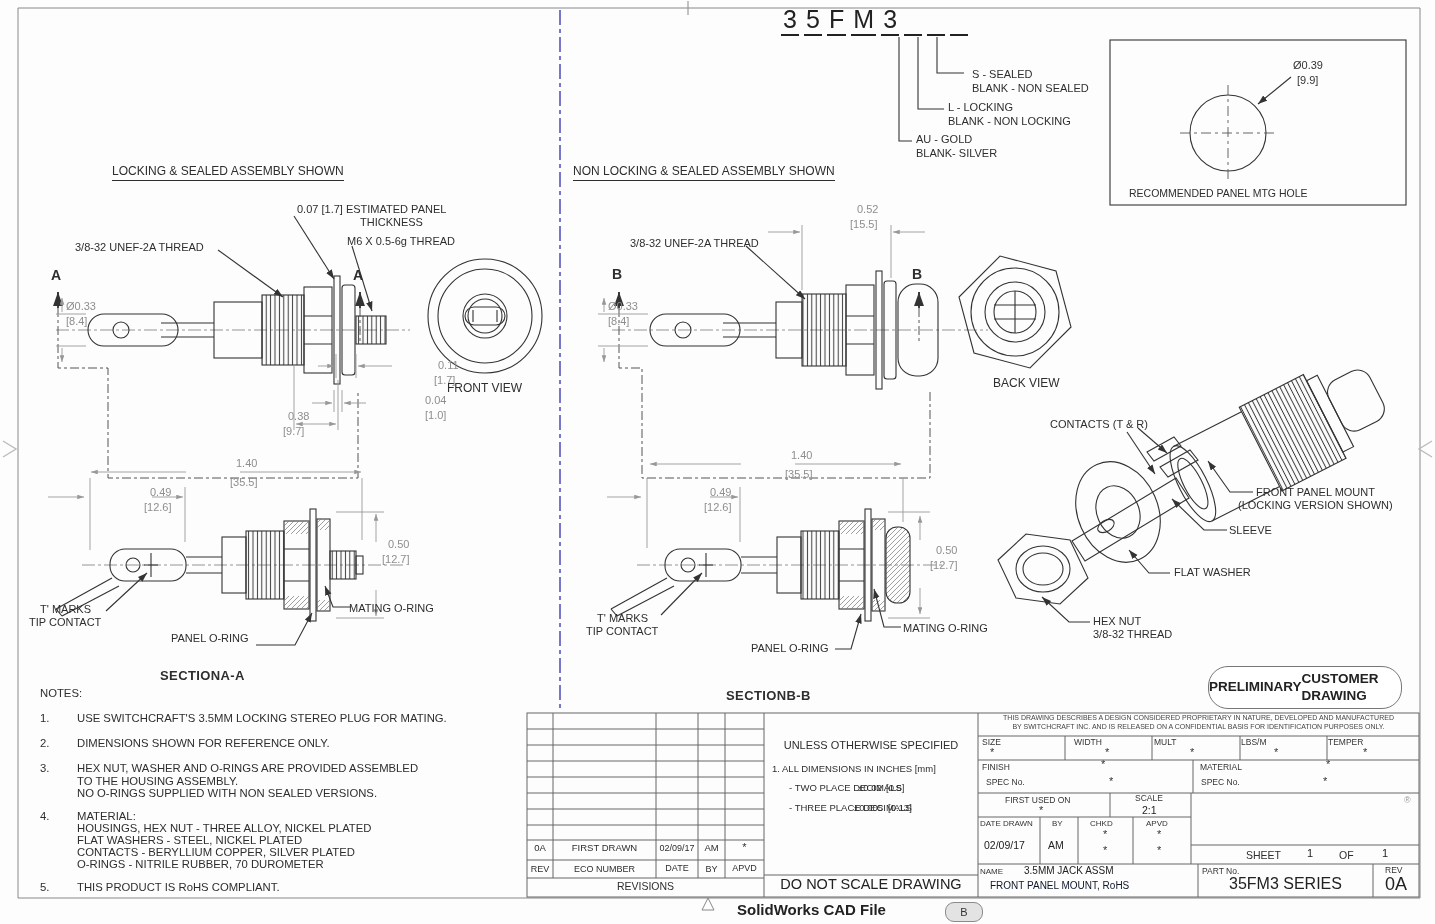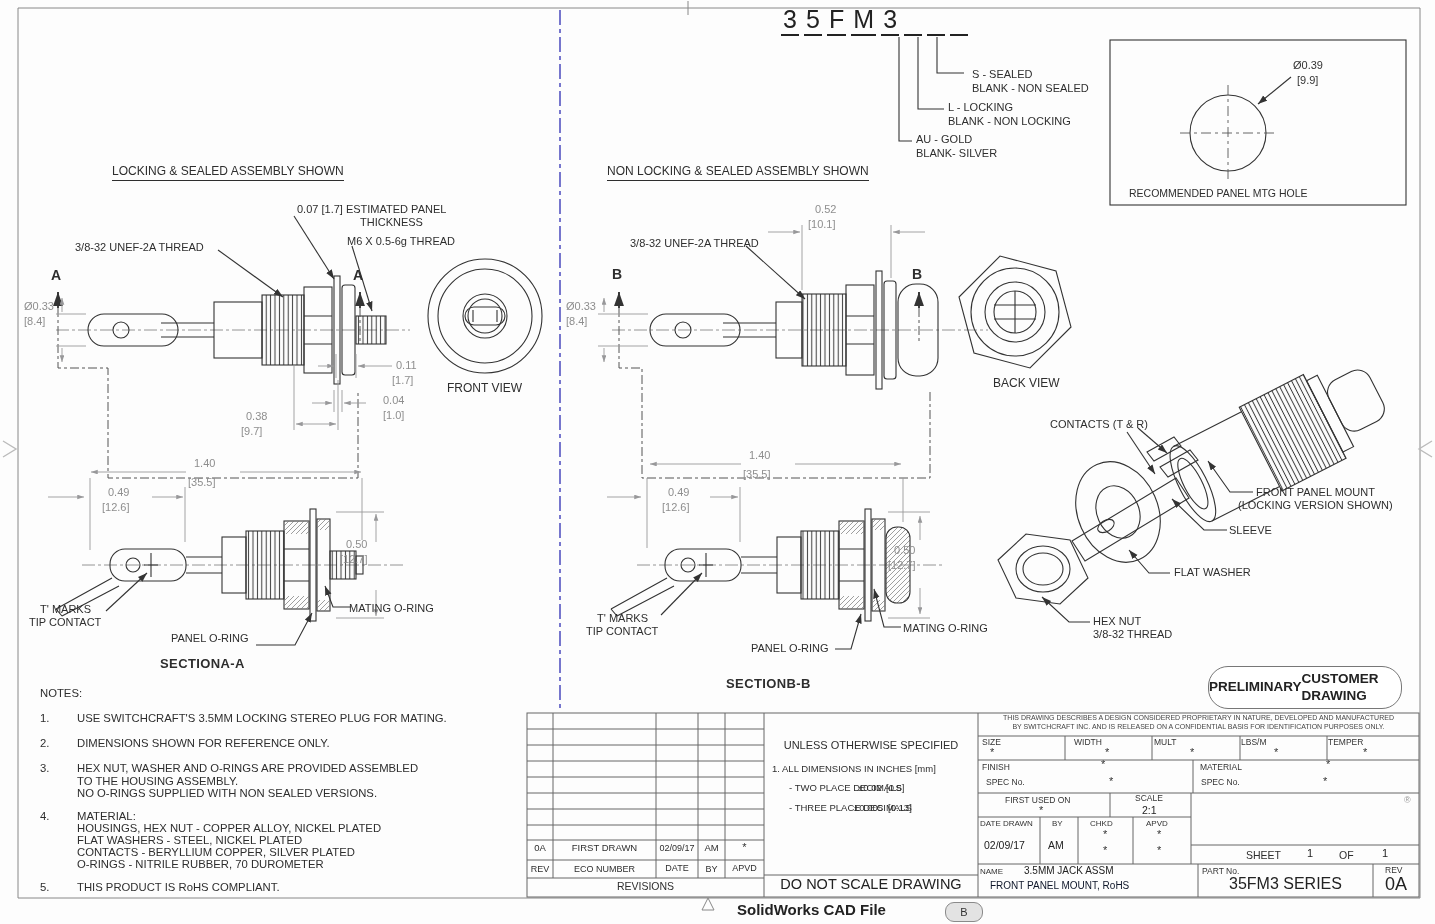--- a/index.html
+++ b/index.html
@@ -1,26 +1,26 @@
 <!DOCTYPE html>
 <html><head>
 <meta charset="utf-8">
 <style>
   html,body{margin:0;padding:0;background:#fff;}
   #sheet{position:relative;width:1435px;height:924px;background:#fdfdfd;overflow:hidden;
          font-family:"Liberation Sans", sans-serif;}
   svg{position:absolute;left:0;top:0;}
   .lbl{position:absolute;white-space:nowrap;color:#2e2e2e;font-size:11px;line-height:1.15;}
-  .dimt{color:#8e8e8e;}
+  .dimt{color:#8e8e8e;margin-left:42px;}
   .b{font-weight:bold;}
   .c{text-align:center;}
   .u{border-bottom:1px solid #2e2e2e;padding-bottom:1px;}
   .t12{font-size:12px;} .t10{font-size:10.5px;} .t9{font-size:9.5px;} .t8{font-size:8.5px;color:#333;}
   .t7{font-size:7px;color:#444;} .t14{font-size:14px;} .t13{font-size:10px;}
-  .sec{font-weight:bold;font-size:13px;letter-spacing:.4px;}
+  .sec{font-weight:bold;font-size:13px;letter-spacing:.4px;margin-top:12px;}
   .st{font-size:11px;color:#333;}
   .note{font-size:11.3px;color:#2e2e2e;}
   #pcode{position:absolute;left:781px;top:5px;display:flex;gap:5px;font-size:25px;color:#222;}
   #pcode span{display:inline-block;border-bottom:2px solid #222;padding:0 2px;line-height:29px;min-width:14px;text-align:center;}
   #pcode .us{width:12px;}
   #swlogo{position:absolute;left:1202px;top:799px;width:210px;height:42px;text-align:center;
           font-style:italic;font-weight:bold;font-size:31px;letter-spacing:1px;color:#fff;
           -webkit-text-stroke:1.2px #9a9a9a;}
   #prelim{position:absolute;left:1208px;top:666px;width:192px;height:41px;border:1.5px solid #777;
           border-radius:20px;display:flex;flex-direction:row;justify-content:center;align-items:center;
@@ -291,23 +291,23 @@
 <div class="lbl dimt" style="left:24px;top:300px">Ø0.33</div>
 <div class="lbl dimt" style="left:24px;top:315px">[8.4]</div>
 <div class="lbl dimt" style="left:396px;top:359px">0.11</div>
 <div class="lbl dimt" style="left:392px;top:374px">[1.7]</div>
 <div class="lbl dimt" style="left:383px;top:394px">0.04</div>
 <div class="lbl dimt" style="left:383px;top:409px">[1.0]</div>
 <div class="lbl dimt" style="left:246px;top:410px">0.38</div>
 <div class="lbl dimt" style="left:241px;top:425px">[9.7]</div>
 <div class="lbl t12" style="left:447px;top:382px">FRONT VIEW</div>
 
-<div class="lbl t12 u" style="left:607px;top:165px">NON LOCKING &amp; SEALED ASSEMBLY SHOWN</div>
+<div class="lbl t12 u" style="left:573px;top:165px">NON LOCKING &amp; SEALED ASSEMBLY SHOWN</div>
 <div class="lbl dimt" style="left:815px;top:203px">0.52</div>
-<div class="lbl dimt" style="left:808px;top:218px">[10.1]</div>
+<div class="lbl dimt" style="left:808px;top:218px">[15.5]</div>
 <div class="lbl" style="left:630px;top:237px">3/8-32 UNEF-2A THREAD</div>
 <div class="lbl b t14" style="left:612px;top:266px">B</div>
 <div class="lbl b t14" style="left:912px;top:266px">B</div>
 <div class="lbl dimt" style="left:566px;top:300px">Ø0.33</div>
 <div class="lbl dimt" style="left:566px;top:315px">[8.4]</div>
 <div class="lbl t12" style="left:993px;top:377px">BACK VIEW</div>
 
 <div class="lbl" style="left:1050px;top:418px">CONTACTS (T &amp; R)</div>
 <div class="lbl" style="left:1256px;top:486px">FRONT PANEL MOUNT</div>
 <div class="lbl" style="left:1238px;top:499px">(LOCKING VERSION SHOWN)</div>
@@ -349,21 +349,21 @@
 <div class="lbl note" style="left:40px;top:712px">1.</div>
 <div class="lbl note" style="left:77px;top:712px">USE SWITCHCRAFT'S 3.5MM LOCKING STEREO PLUG FOR MATING.</div>
 <div class="lbl note" style="left:40px;top:737px">2.</div>
 <div class="lbl note" style="left:77px;top:737px">DIMENSIONS SHOWN FOR REFERENCE ONLY.</div>
 <div class="lbl note" style="left:40px;top:762px">3.</div>
 <div class="lbl note" style="left:77px;top:762px">HEX NUT, WASHER AND O-RINGS ARE PROVIDED ASSEMBLED</div>
 <div class="lbl note" style="left:77px;top:775px">TO THE HOUSING ASSEMBLY.</div>
 <div class="lbl note" style="left:77px;top:787px">NO O-RINGS SUPPLIED WITH NON SEALED VERSIONS.</div>
 <div class="lbl note" style="left:40px;top:810px">4.</div>
 <div class="lbl note" style="left:77px;top:810px">MATERIAL:</div>
-<div class="lbl note" style="left:77px;top:822px">HOUSINGS, HEX NUT - COPPER ALLOY, NICKEL PLATED</div>
+<div class="lbl note" style="left:77px;top:822px">HOUSINGS, HEX NUT - THREE ALLOY, NICKEL PLATED</div>
 <div class="lbl note" style="left:77px;top:834px">FLAT WASHERS - STEEL, NICKEL PLATED</div>
 <div class="lbl note" style="left:77px;top:846px">CONTACTS - BERYLLIUM COPPER, SILVER PLATED</div>
 <div class="lbl note" style="left:77px;top:858px">O-RINGS - NITRILE RUBBER, 70 DUROMETER</div>
 <div class="lbl note" style="left:40px;top:881px">5.</div>
 <div class="lbl note" style="left:77px;top:881px">THIS PRODUCT IS RoHS COMPLIANT.</div>
 
 <div class="lbl t9 c" style="left:527px;top:843px;width:26px">0A</div>
 <div class="lbl t9 c" style="left:553px;top:843px;width:103px">FIRST DRAWN</div>
 <div class="lbl c" style="left:654px;top:843px;width:46px;font-size:9px">02/09/17</div>
 <div class="lbl t9 c" style="left:698px;top:843px;width:27px">AM</div>

